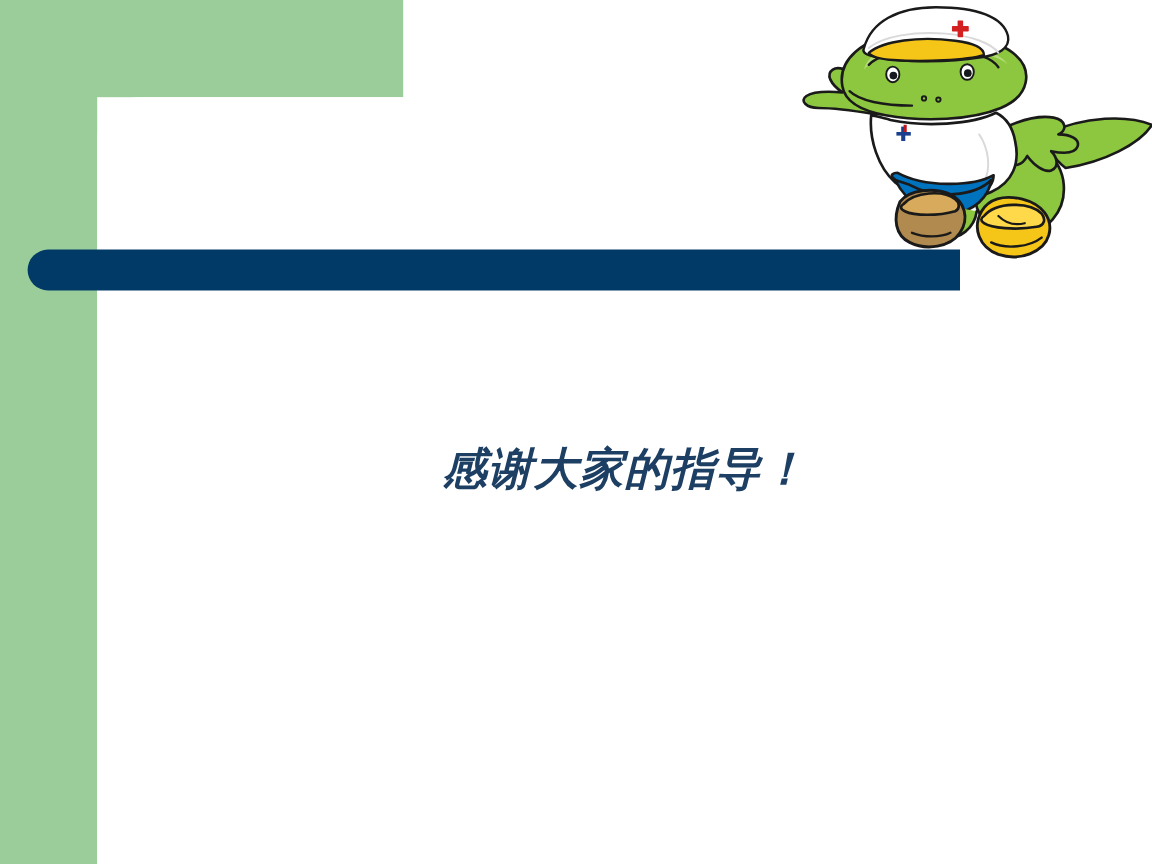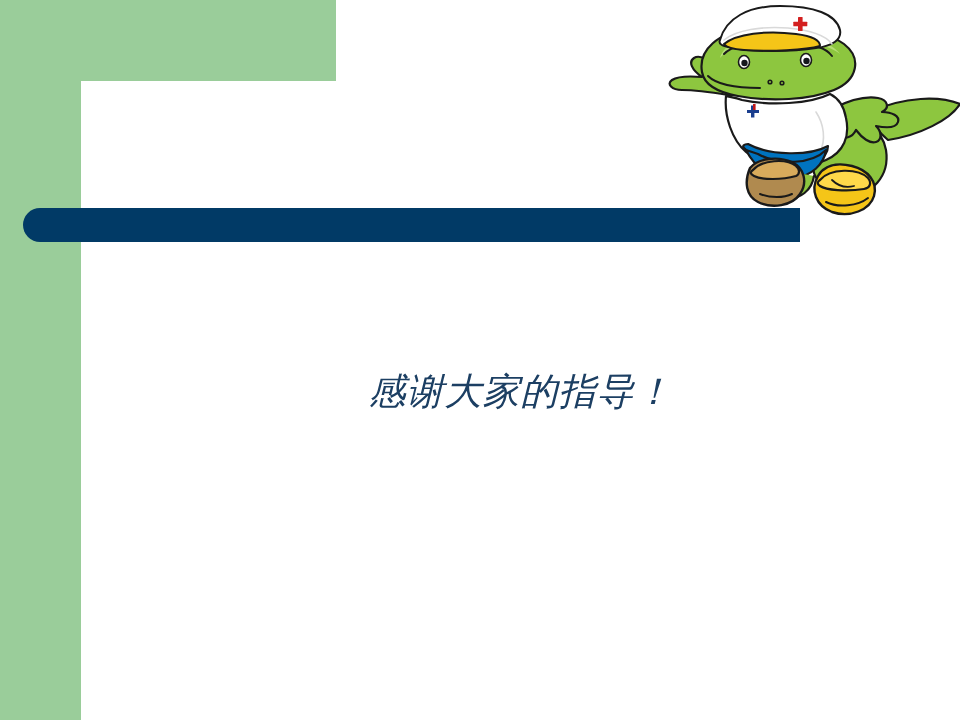--- a/index.html
+++ b/index.html
@@ -63,21 +63,21 @@
   
   .body-text {
     position: absolute;
     left: 81px;
     top: 368px;
     width: 879px;
     text-align: center;
     font-size: 37px;
     line-height: 48px;
     font-style: italic;
-    font-weight: 400;
+    font-weight: 700;
     color: #1c3f63;
     letter-spacing: 1px;
     white-space: nowrap;
     font-family: "Liberation Serif", "DejaVu Serif", serif;
   }
 
   
   .mascot {
     position: absolute;
     left: 620px;

